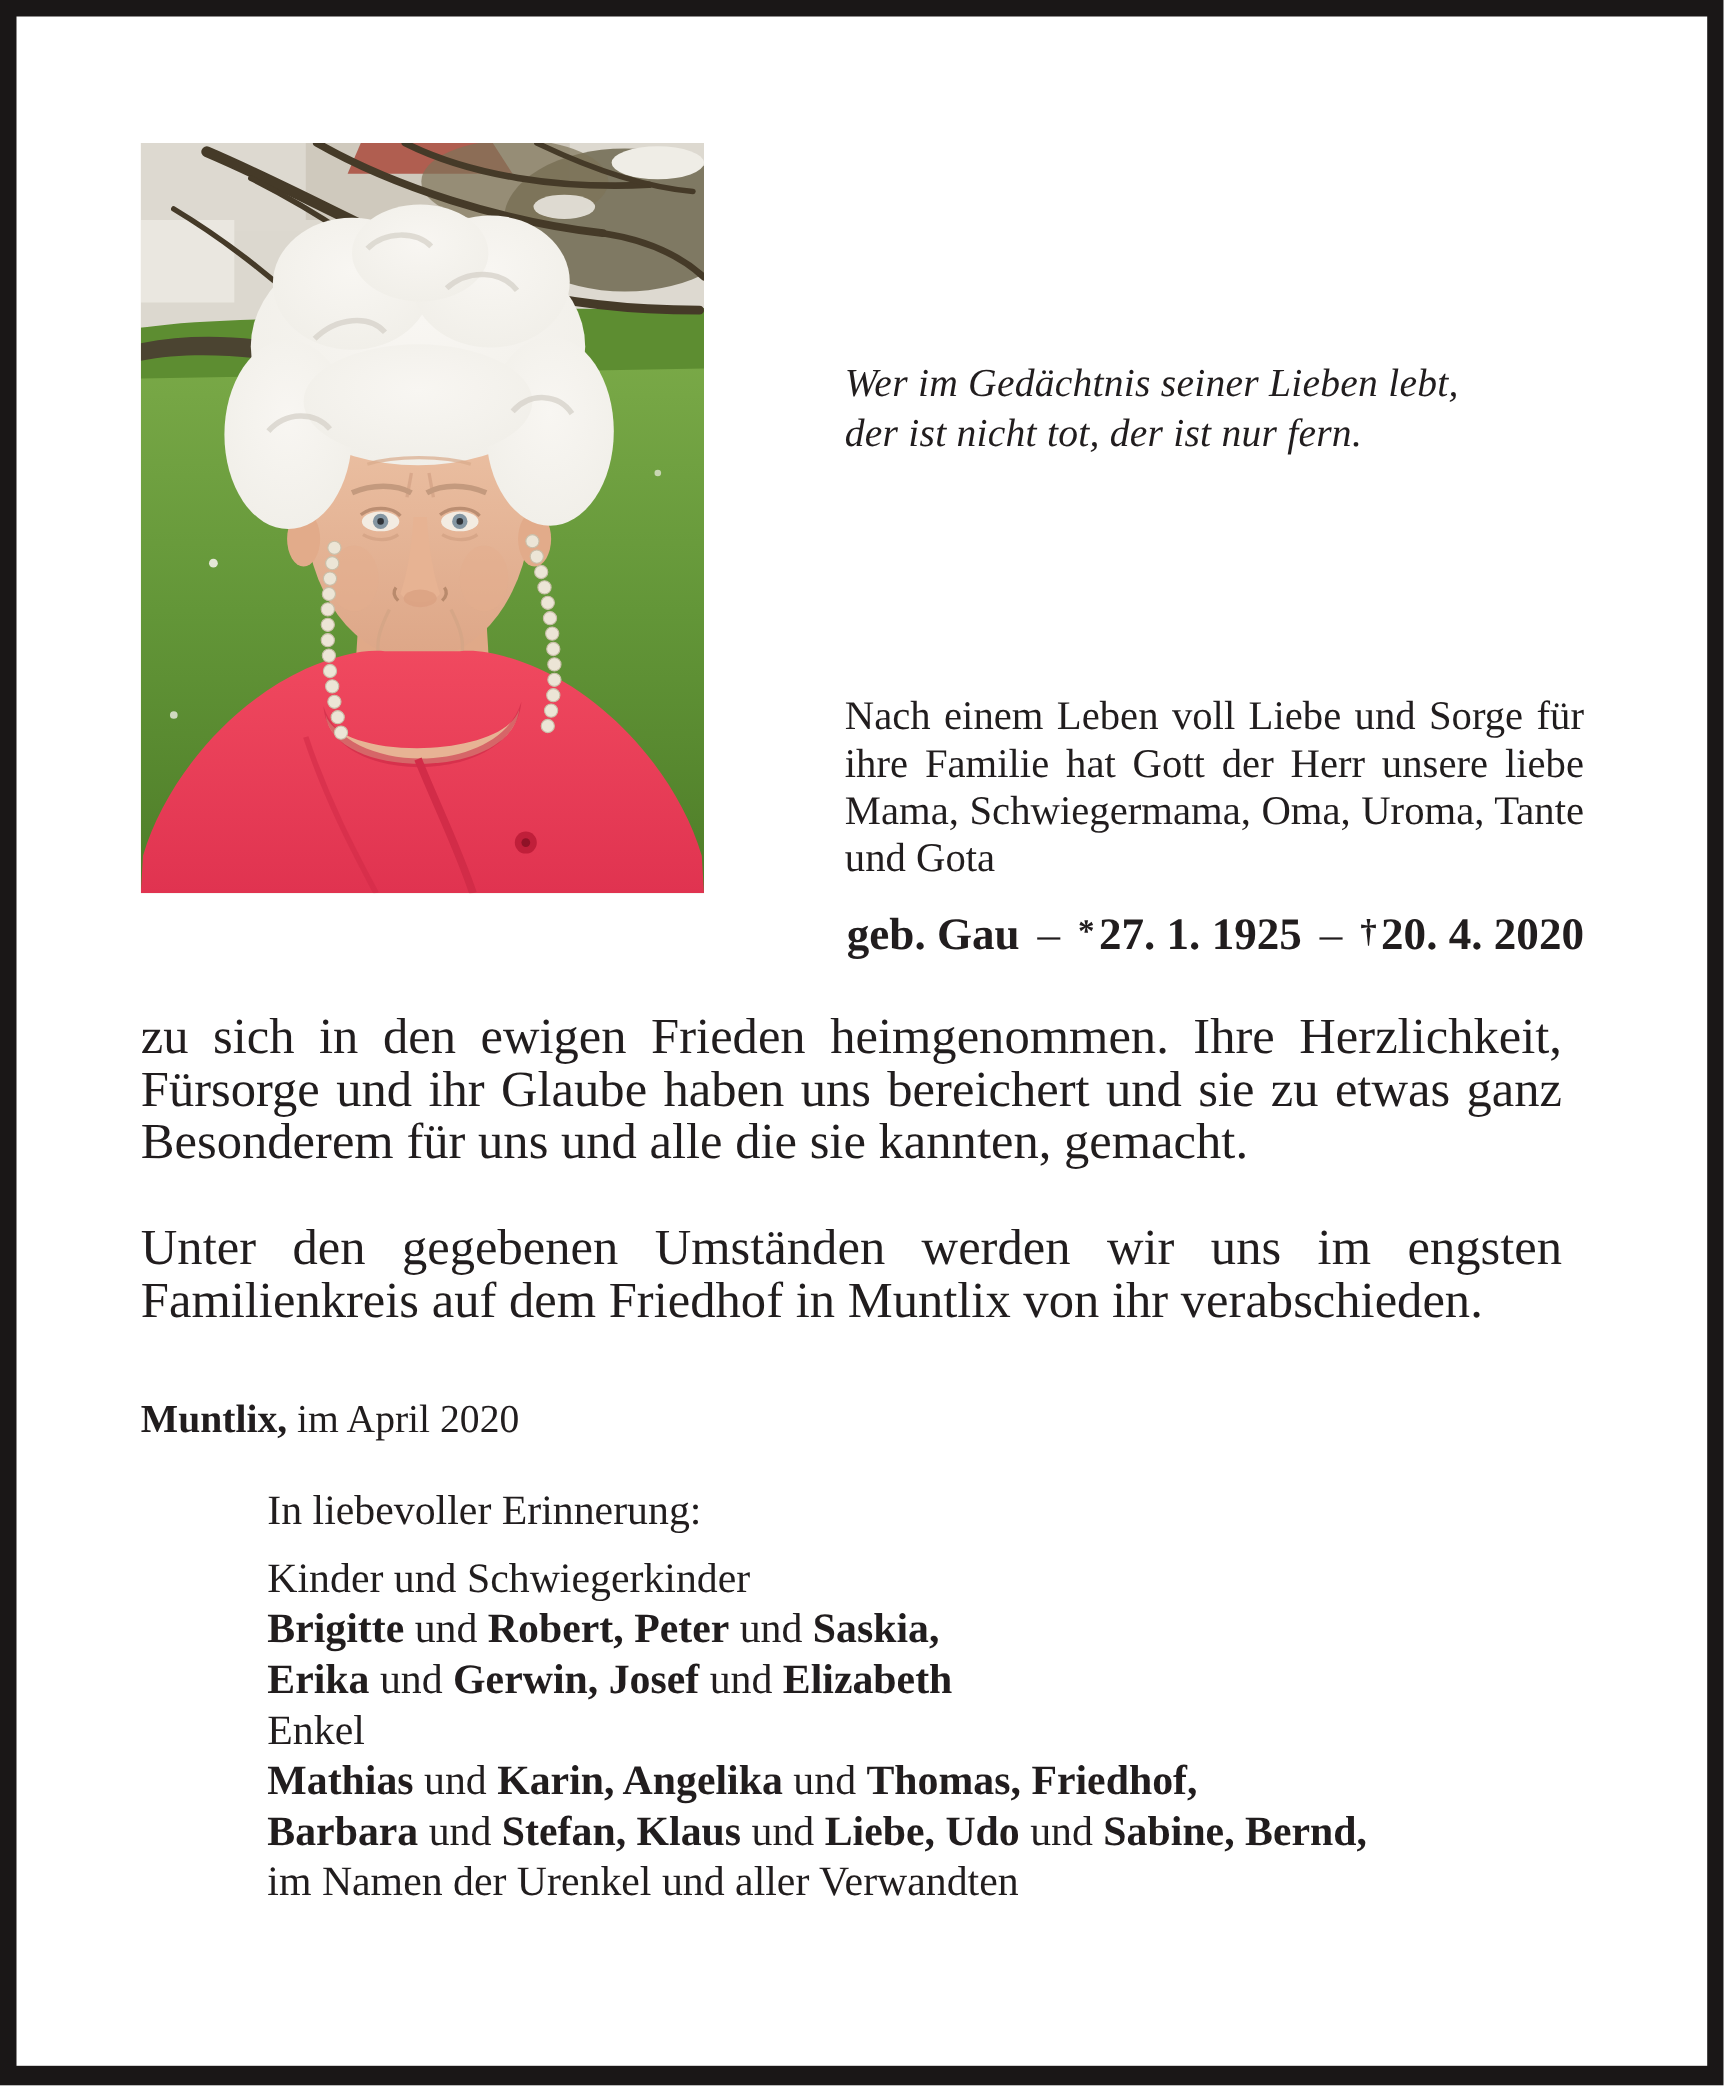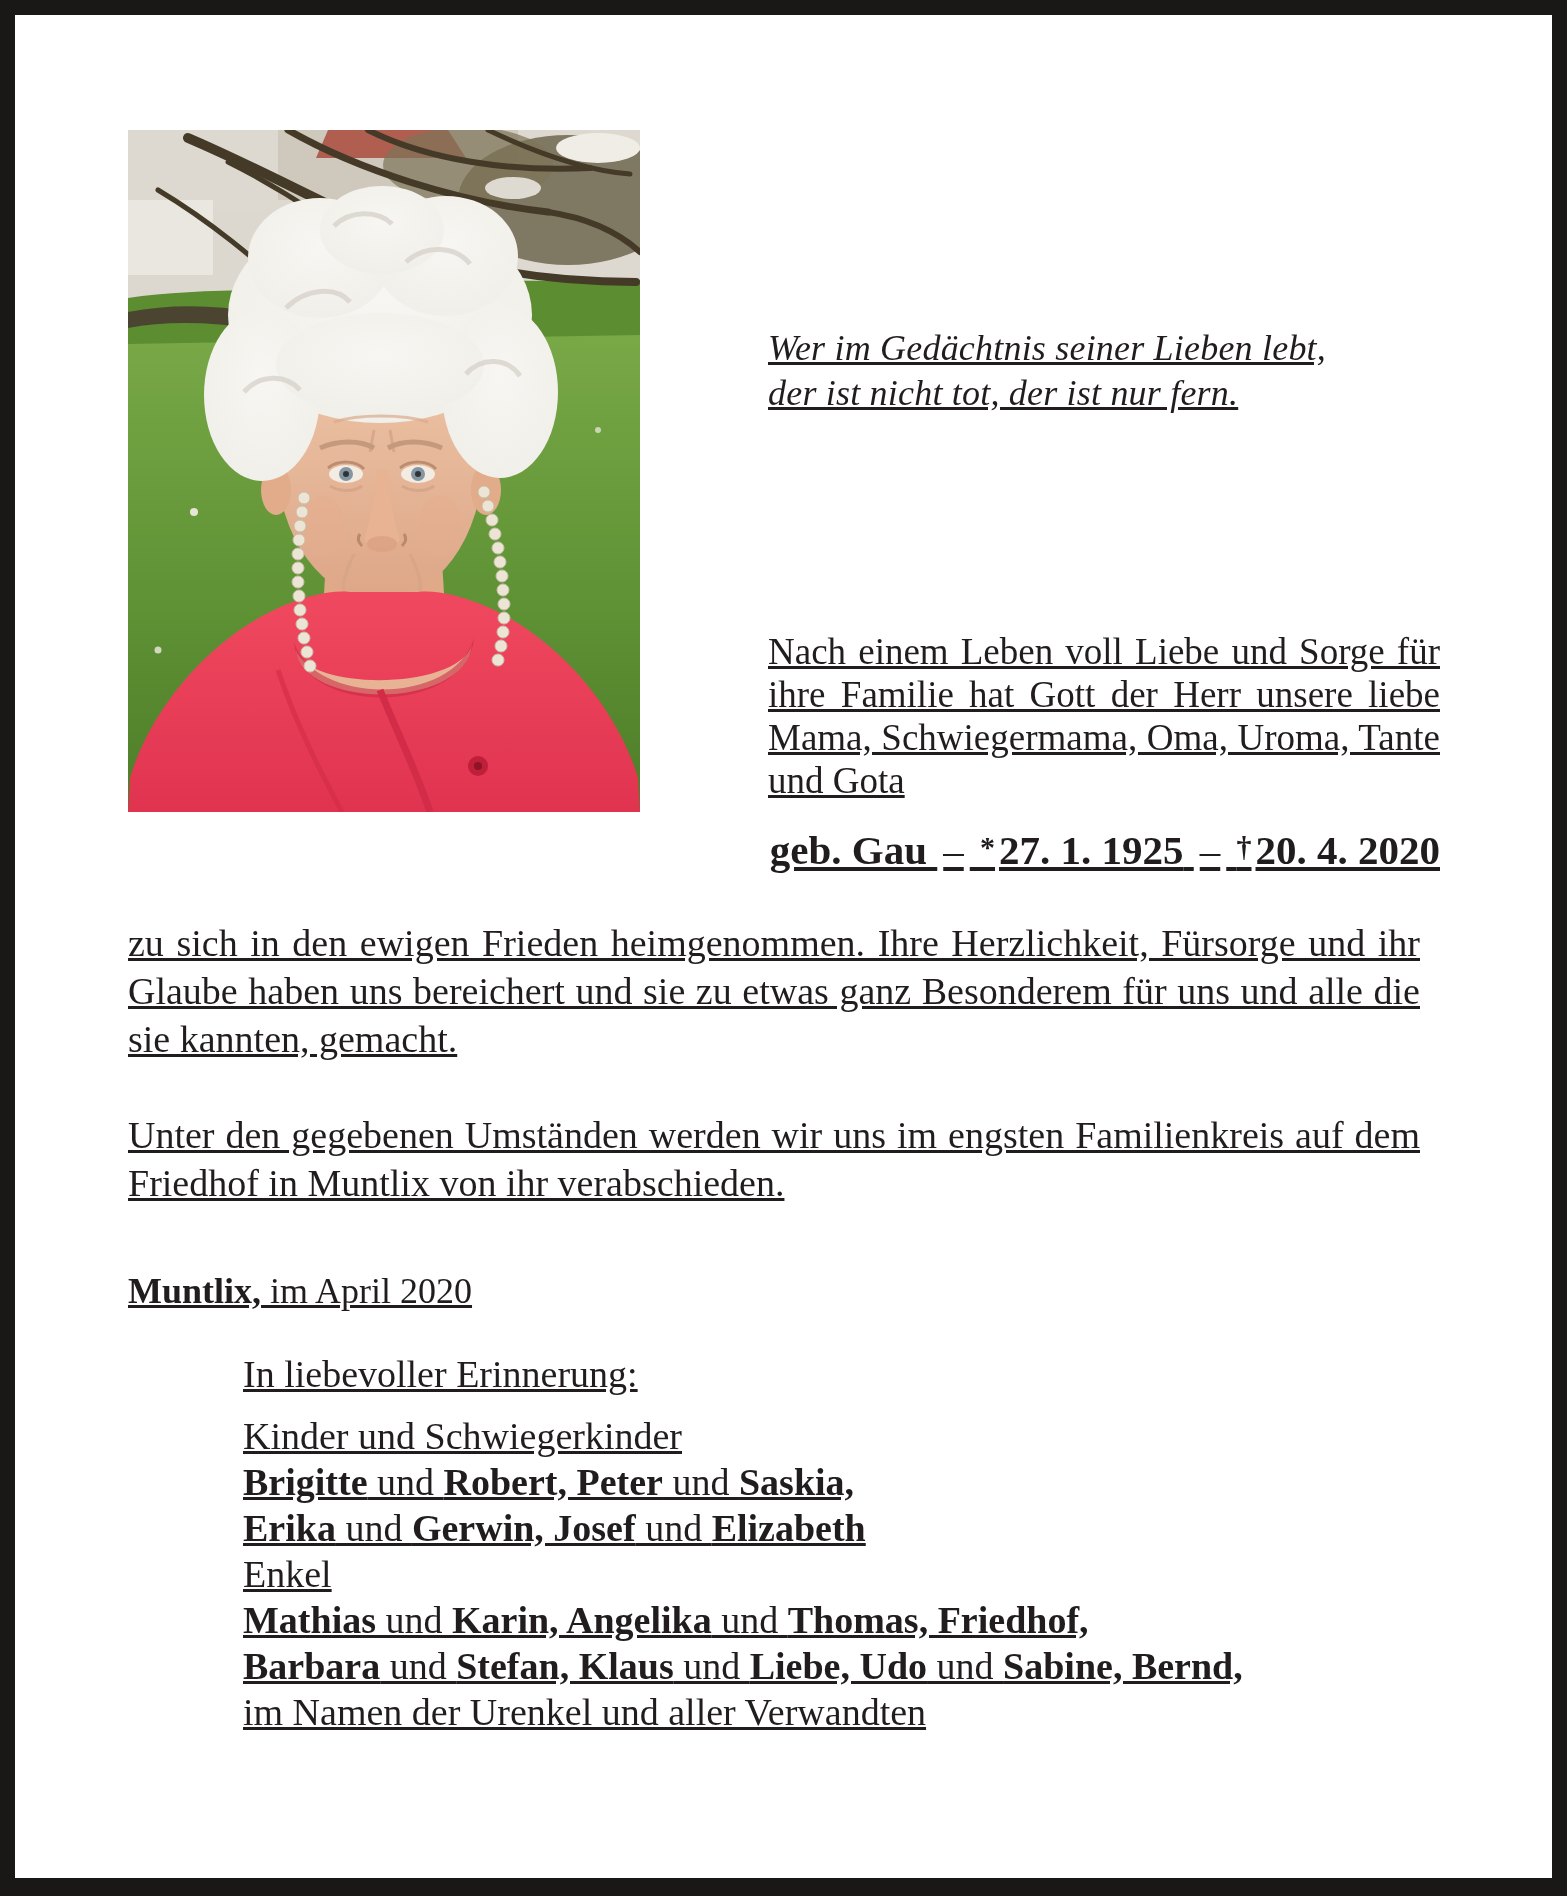--- a/index.html
+++ b/index.html
@@ -10,21 +10,20 @@
   }
   .frame{
     position:absolute;inset:0;background:#1a1717;
   }
   .page{
     position:absolute;left:15px;top:15px;right:15px;bottom:18px;
     background:#ffffff;
     box-sizing:border-box;
     padding:115px 112px 0 113px;
     overflow:hidden;
-    text-decoration:underline;
   }
   .top-row{display:flex;align-items:flex-start;}
   .photo{
     width:512px;height:682px;flex:0 0 auto;overflow:hidden;
     background:#e3e0d8;
   }
   .photo svg{display:block;width:512px;height:682px;}
   .right-col{
     margin-left:128px;width:672px;flex:0 0 auto;
   }
@@ -46,21 +45,21 @@
   }
   .dates-line{
     margin:10px 0 0 0;
     font-size:41px;line-height:50px;font-weight:700;
     text-align:right;
   }
   .dates-line .dash{font-weight:400;padding:0 6px;}
   .dates-line .sym{font-size:30px;vertical-align:7px;padding-right:4px;}
   .body-par{
     margin:44px 0 0 0;width:1292px;
-    font-size:38px;line-height:48px;
+    font-size:46px;line-height:48px;
     text-align:justify;
   }
   .body-par.second{margin-top:48px;}
   .dateline{
     margin:60px 0 0 0;
     font-size:36px;line-height:48px;
   }
   .dateline .place{font-weight:700;}
   .family{
     margin:36px 0 0 115px;

